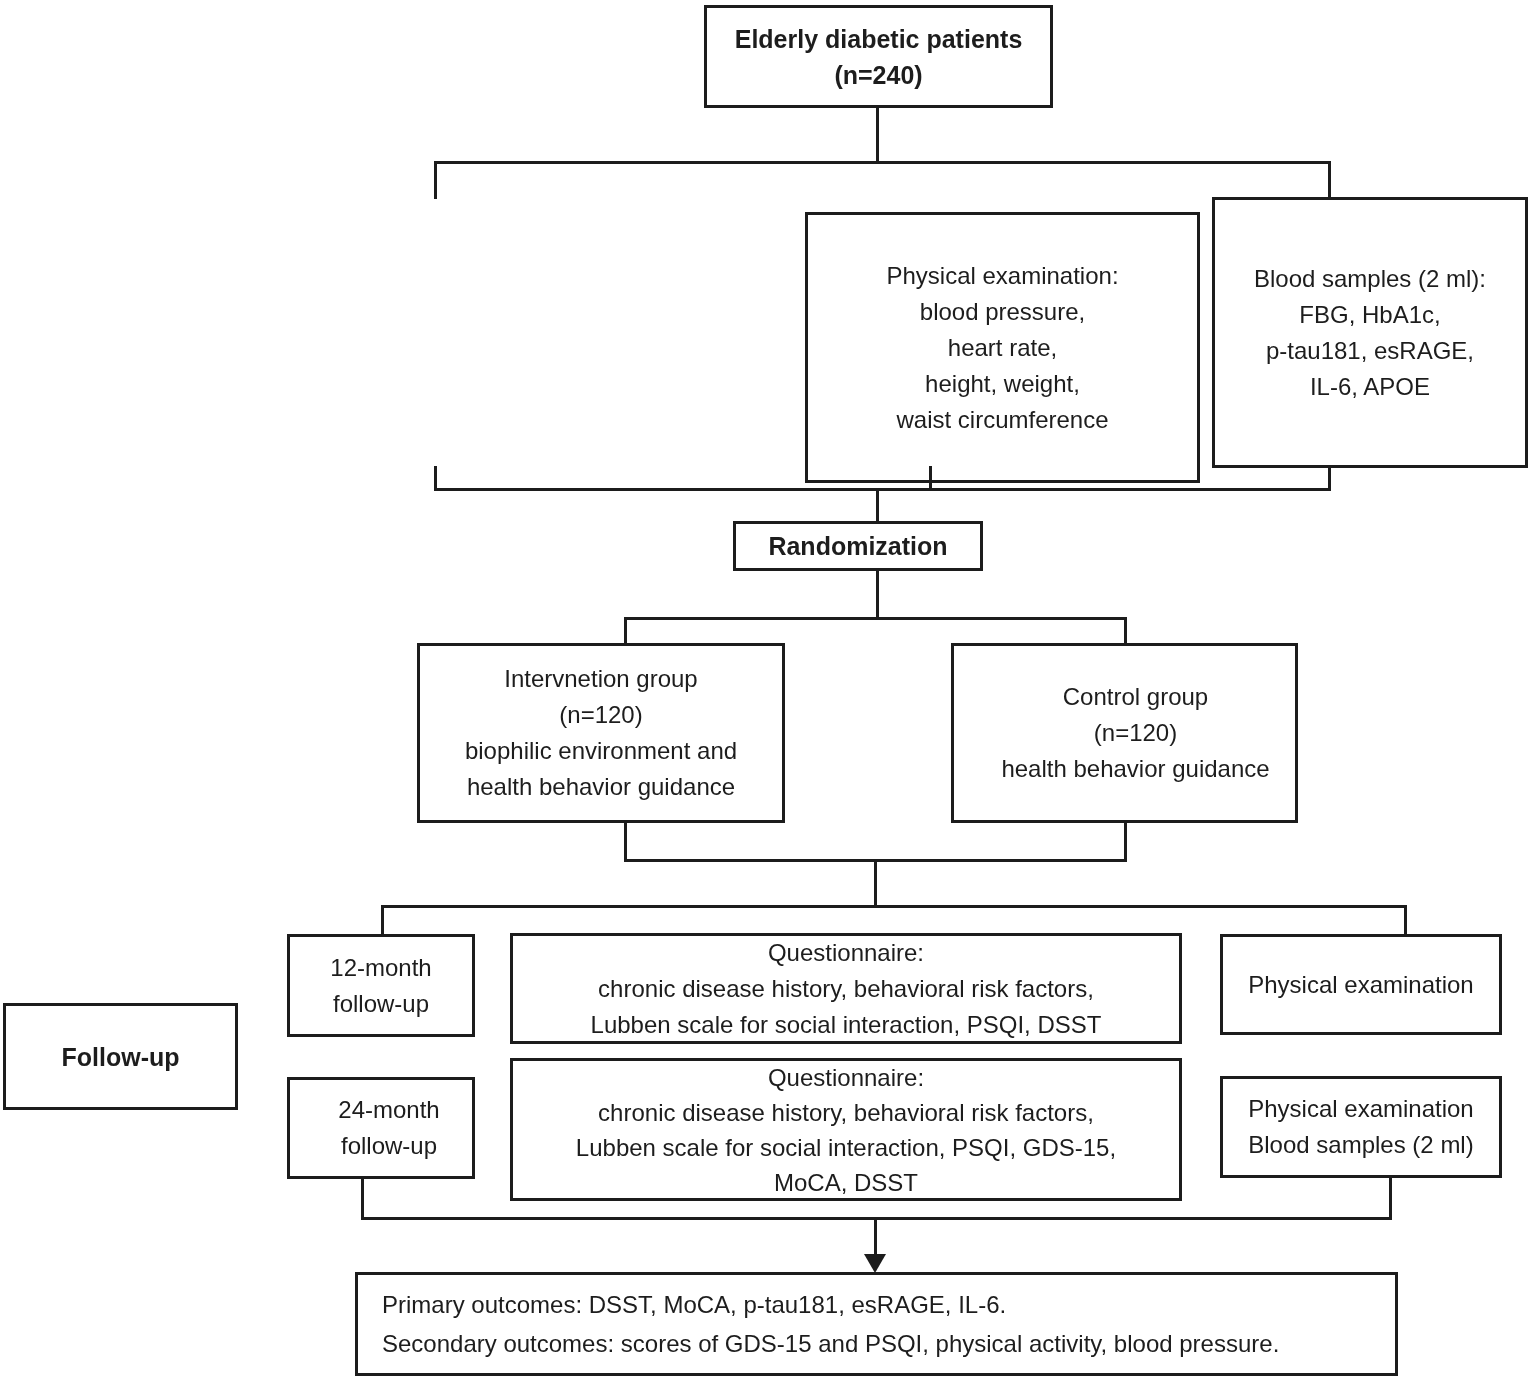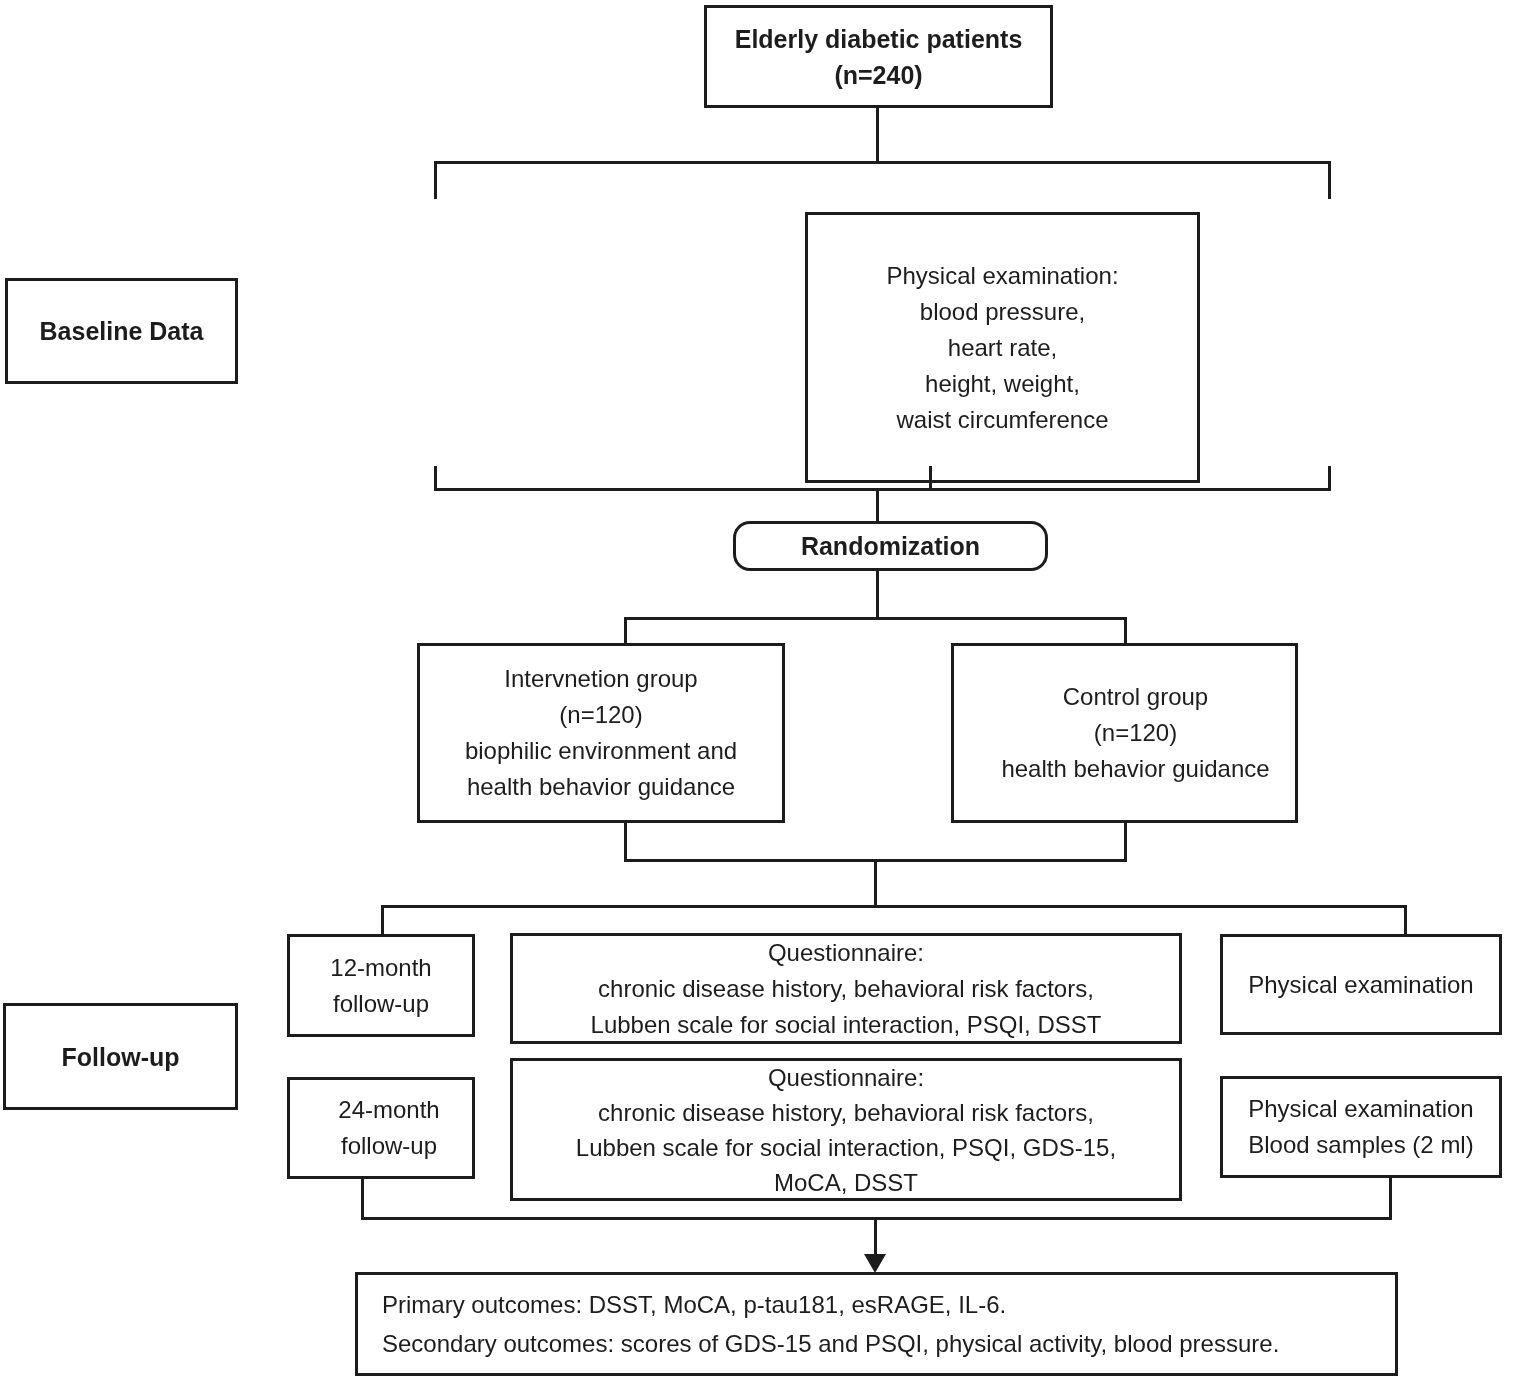--- a/index.html
+++ b/index.html
@@ -59,35 +59,38 @@
 <div id="flowchart">
 
   <div class="box bold" style="left:704px; top:5px; width:349px; height:103px;">Elderly diabetic patients
 (n=240)</div>
 
   <div class="vline" style="left:876px; top:108px; height:56px;"></div>
   <div class="hline" style="left:434px; top:161px; width:897px;"></div>
   <div class="vline" style="left:434px; top:161px; height:38px;"></div>
   <div class="vline" style="left:1328px; top:161px; height:38px;"></div>
 
-  <div class="box bold" style="left:5px; top:278px; width:233px; height:106px;">Baseline Data</div>
 
   <div class="box" style="left:805px; top:212px; width:395px; height:271px;">Physical examination:
 blood pressure,
 heart rate,
 height, weight,
 waist circumference</div>
+  <div class="box" style="left:1212px; top:197px; width:316px; height:271px;">Blood samples (2 ml):
+FBG, HbA1c,
+p-tau181, esRAGE,
+IL-6, APOE</div>
 
   <div class="vline" style="left:434px; top:466px; height:25px;"></div>
   <div class="vline" style="left:929px; top:466px; height:25px;"></div>
   <div class="vline" style="left:1328px; top:466px; height:25px;"></div>
   <div class="hline" style="left:434px; top:488px; width:897px;"></div>
   <div class="vline" style="left:876px; top:488px; height:35px;"></div>
 
-  <div class="box bold" style="left:733px; top:521px; width:315px; height:50px;border-radius:17px;">Randomization</div>
+  <div class="box bold" style="left:733px; top:521px; width:250px; height:50px;">Randomization</div>
 
   <div class="vline" style="left:876px; top:569px; height:51px;"></div>
   <div class="hline" style="left:624px; top:617px; width:503px;"></div>
   <div class="vline" style="left:624px; top:617px; height:28px;"></div>
   <div class="vline" style="left:1124px; top:617px; height:28px;"></div>
 
   <div class="box" style="left:417px; top:643px; width:368px; height:180px;">Intervnetion group
 (n=120)
 biophilic environment and
 health behavior guidance</div>

